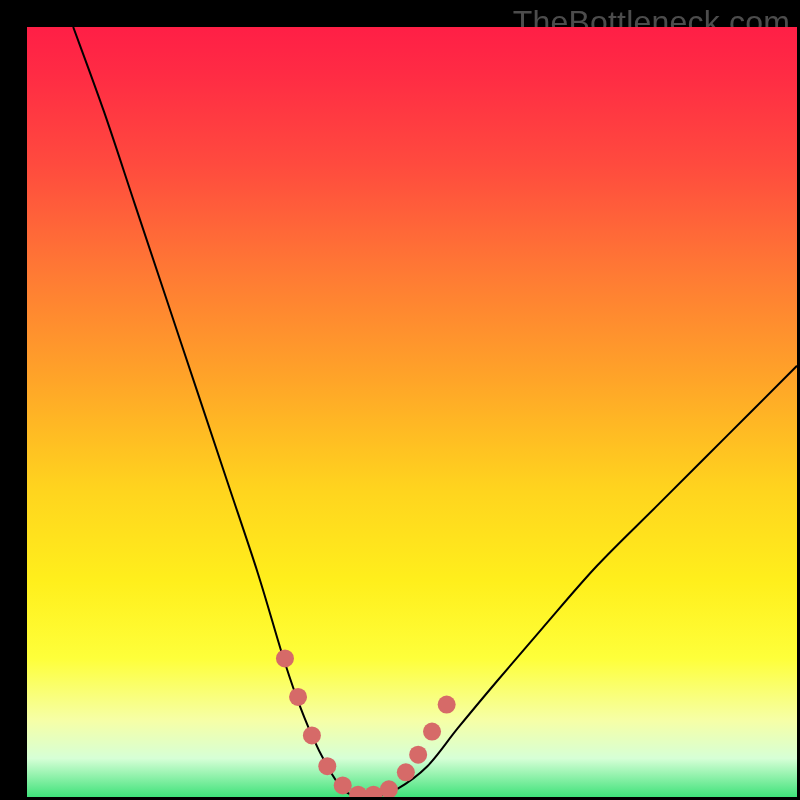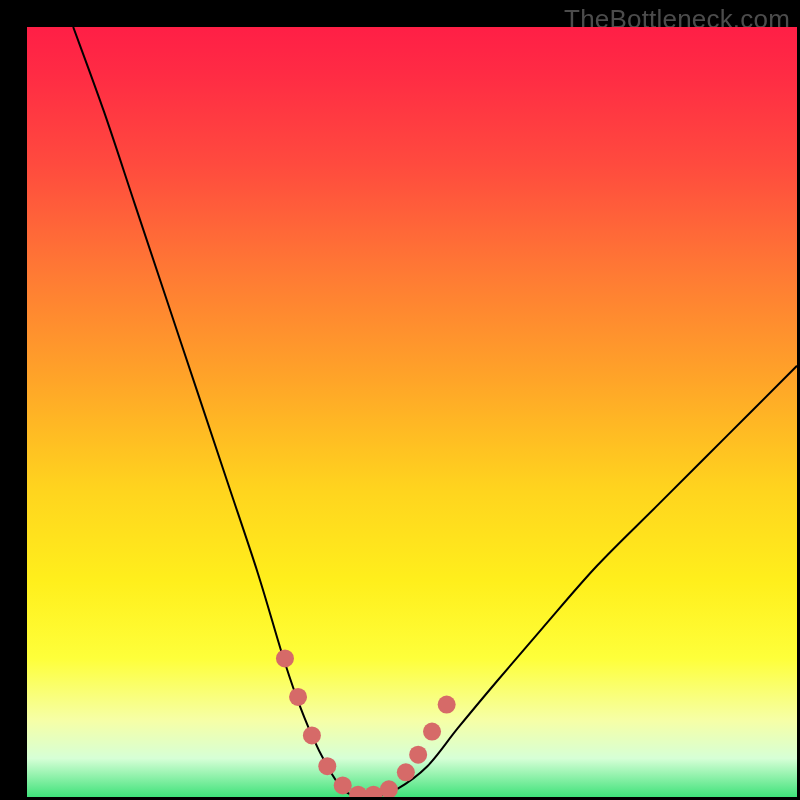--- a/index.html
+++ b/index.html
@@ -11,21 +11,21 @@
     #ff4b3e 18%,
     #ff7a34 32%,
     #ffa528 46%,
     #ffd41e 60%,
     #ffef1c 72%,
     #feff3a 82%,
     #f6ffa6 90%,
     #d6ffd6 95%,
     #3fe27a 100%);}
   .curve{position:absolute;inset:0;}
-  .attribution{position:absolute;top:4px;right:10px;color:#4c4c4c;font-size:26px;font-weight:500;letter-spacing:0.2px;}
+  .attribution{position:absolute;top:4px;right:10px;color:#4c4c4c;font-size:32px;font-weight:500;letter-spacing:0.2px;}
 </style>
 </head>
 <body>
 
 <div class="attribution">TheBottleneck.com</div>
 
 <div class="plot-frame">
   <div class="plot-bg"></div>
   <svg class="curve" viewBox="0 0 770 770" preserveAspectRatio="none">
     <path id="curve-path" fill="none" stroke="#000000" stroke-width="2" d="M46.199999999999996,0 C51.33333333333333,14.116666666666674 66.73333333333333,55.18333333333338 77,84.70000000000005 C87.26666666666667,114.21666666666671 97.53333333333335,146.30000000000004 107.80000000000001,177.10000000000002 C118.06666666666668,207.9 128.33333333333331,238.70000000000002 138.6,269.5 C148.86666666666667,300.3 159.13333333333333,331.09999999999997 169.4,361.9 C179.66666666666669,392.7 189.93333333333334,423.5 200.20000000000002,454.3 C210.4666666666667,485.1 222.01666666666665,518.4666666666667 231,546.7 C239.98333333333335,574.9333333333334 247.68333333333337,603.1666666666667 254.10000000000002,623.7 C260.5166666666667,644.2333333333333 264.3666666666667,655.7833333333333 269.5,669.9 C274.6333333333333,684.0166666666667 279.76666666666665,696.8499999999999 284.9,708.4 C290.0333333333333,719.95 295.1666666666667,730.2166666666667 300.3,739.2 C305.43333333333334,748.1833333333334 310.56666666666666,757.1666666666666 315.7,762.3 C320.8333333333333,767.4333333333333 325.9666666666667,768.7166666666667 331.1,770 C336.23333333333335,771.2833333333333 340.08333333333337,771.2833333333333 346.5,770 C352.91666666666663,768.7166666666667 360.6166666666666,767.4333333333333 369.59999999999997,762.3 C378.5833333333333,757.1666666666666 390.1333333333333,749.4666666666667 400.40000000000003,739.2 C410.66666666666674,728.9333333333334 419.65000000000003,714.8166666666667 431.20000000000005,700.7 C442.75000000000006,686.5833333333334 455.5833333333333,671.1833333333334 469.7,654.5 C483.81666666666666,637.8166666666666 499.21666666666664,619.85 515.9,600.6 C532.5833333333333,581.35 550.55,559.5333333333333 569.8,539 C589.05,518.4666666666667 609.5833333333333,499.21666666666664 631.4,477.4 C653.2166666666667,455.5833333333333 677.6,431.20000000000005 700.7,408.1 C723.8000000000001,385 758.45,350.34999999999997 770,338.79999999999995"></path>

